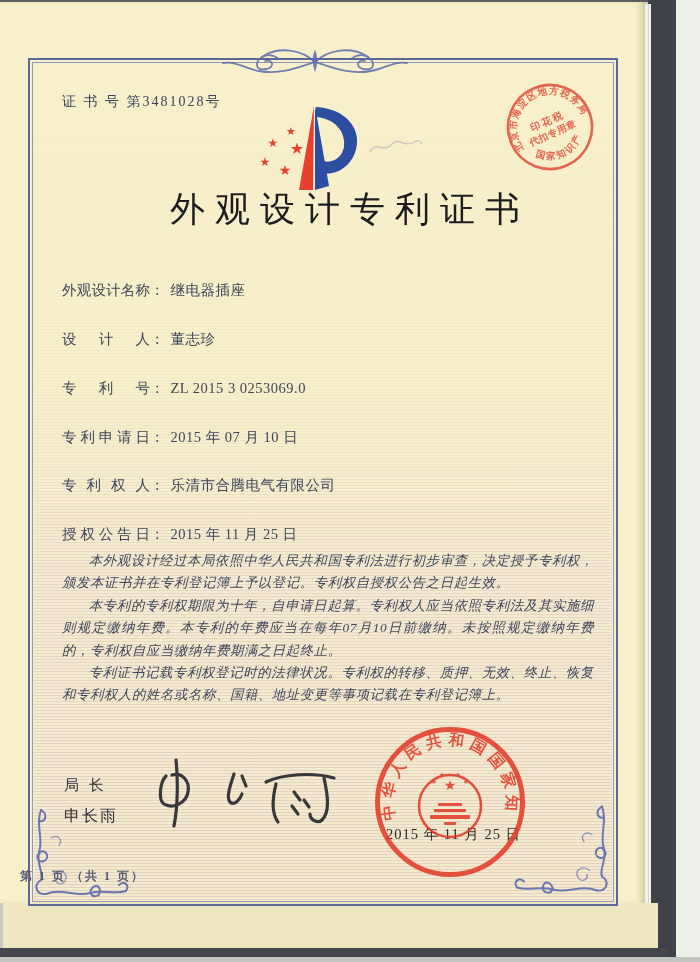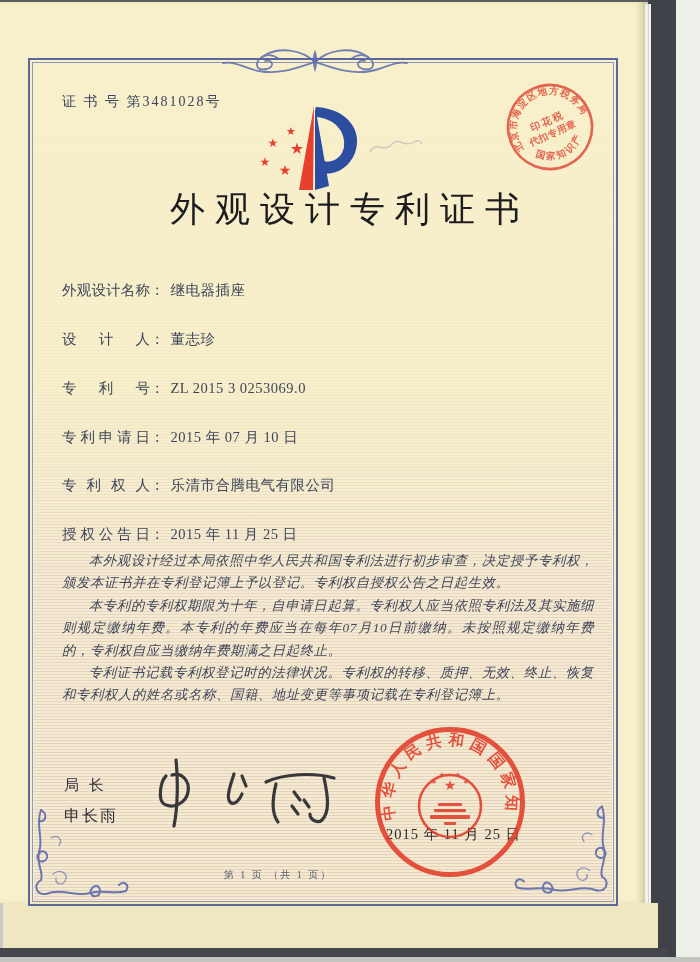--- a/index.html
+++ b/index.html
@@ -36,22 +36,22 @@
   .fval{margin-left:6px;letter-spacing:.5px;}
   .paras{left:62px;top:548px;width:532px;font-size:13.4px;line-height:22.4px;
          color:#3e4659;text-align:justify;}
   .paras p{margin:0;text-indent:2em;letter-spacing:.6px;font-style:italic;}
   .sign-title{left:64px;top:774px;font-size:15px;color:#2e2e33;letter-spacing:3px;}
   .sign-name{left:64px;top:804px;font-size:16px;color:#2e2e33;letter-spacing:2px;}
   .signature{left:138px;top:746px;width:210px;height:96px;}
   .seal-date{left:386px;top:823px;font-size:14.5px;color:#2c2c2e;letter-spacing:1px;z-index:3;}
   .big-seal{left:372px;top:722px;width:156px;height:156px;opacity:.86;z-index:4;}
   .tax-stamp{left:504px;top:79px;width:92px;height:92px;transform:rotate(-24deg);opacity:.84;}
-  .footer{left:20px;top:866px;width:516px;text-align:center;font-size:10px;
-          color:#565b70;letter-spacing:2px;}
+  .footer{left:20px;top:866px;width:516px;font-size:12px;
+          color:#565b70;letter-spacing:2px;font-weight:bold;}
   .logo{left:243px;top:100px;width:130px;height:92px;}
   .scribble{left:368px;top:132px;width:56px;height:26px;opacity:.55;}
   .top-ornament{left:213px;top:44px;width:204px;height:36px;}
   .fl-bl{left:31px;top:806px;width:100px;height:93px;}
   .fl-br{left:512px;top:801px;width:100px;height:96px;transform:scaleX(-1);}
   .sealtext{font-family:"Liberation Serif","DejaVu Serif",serif;font-weight:bold;}
 </style>
 </head>
 <body>
 

